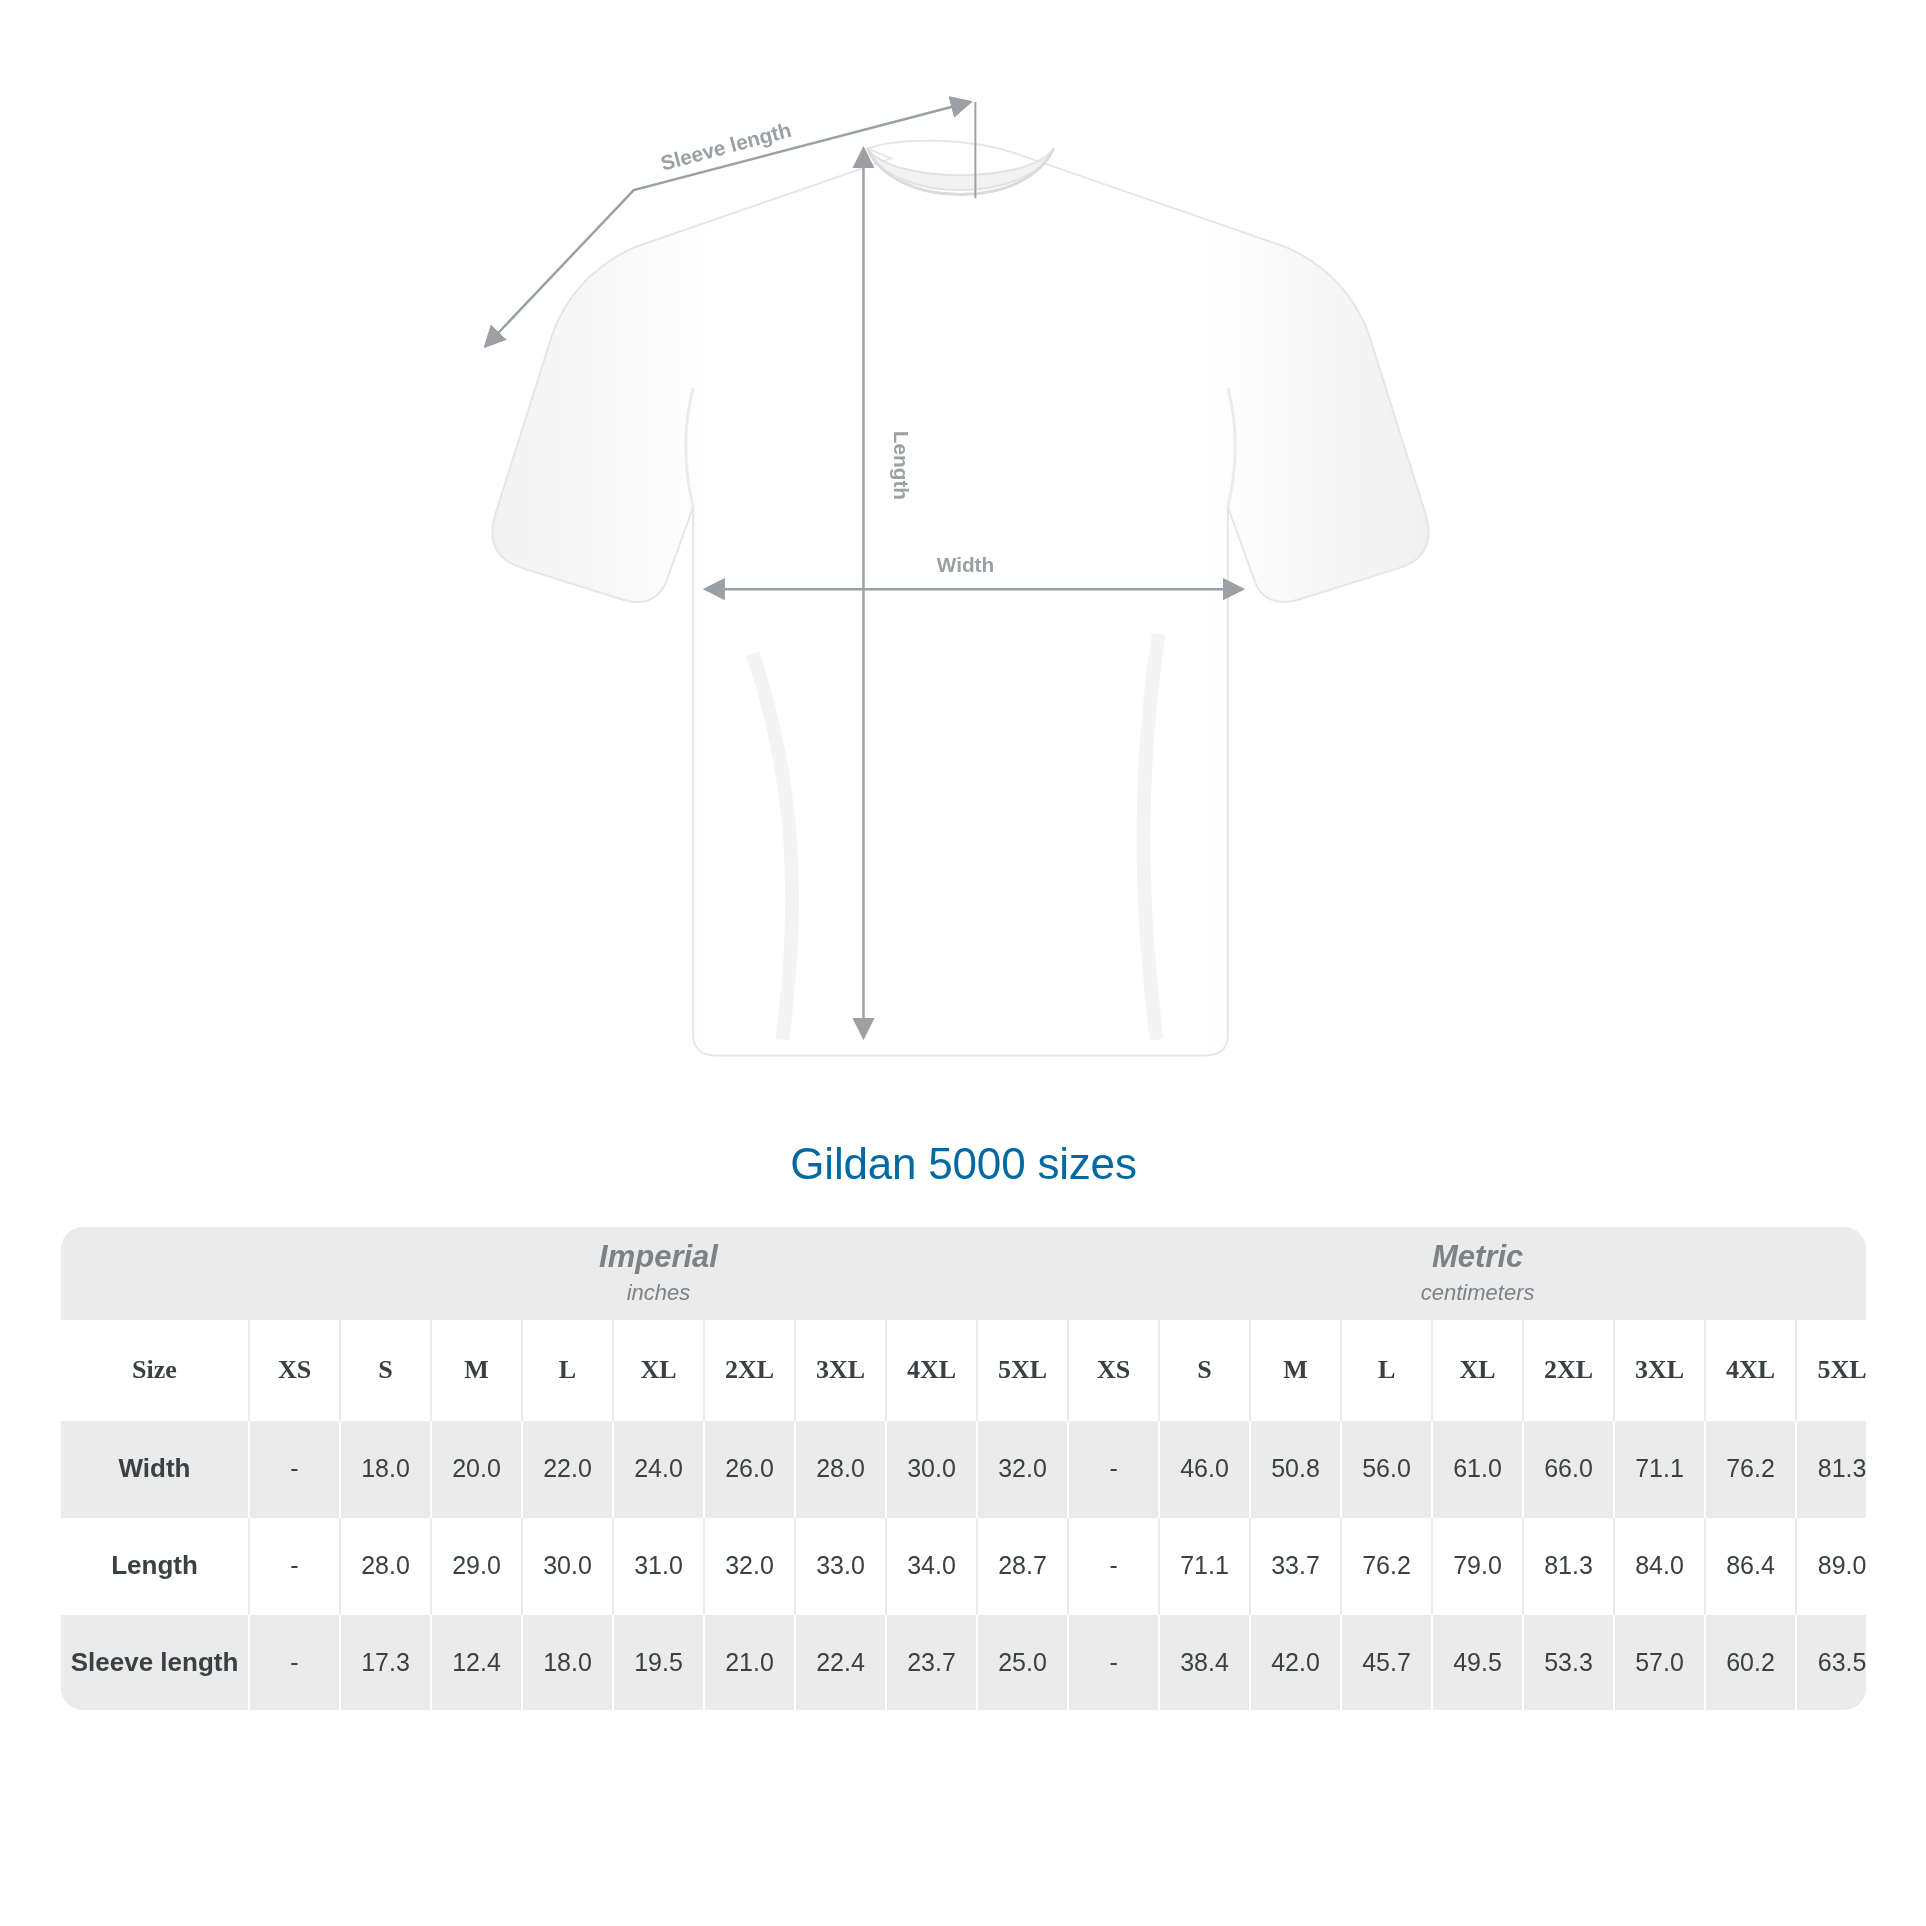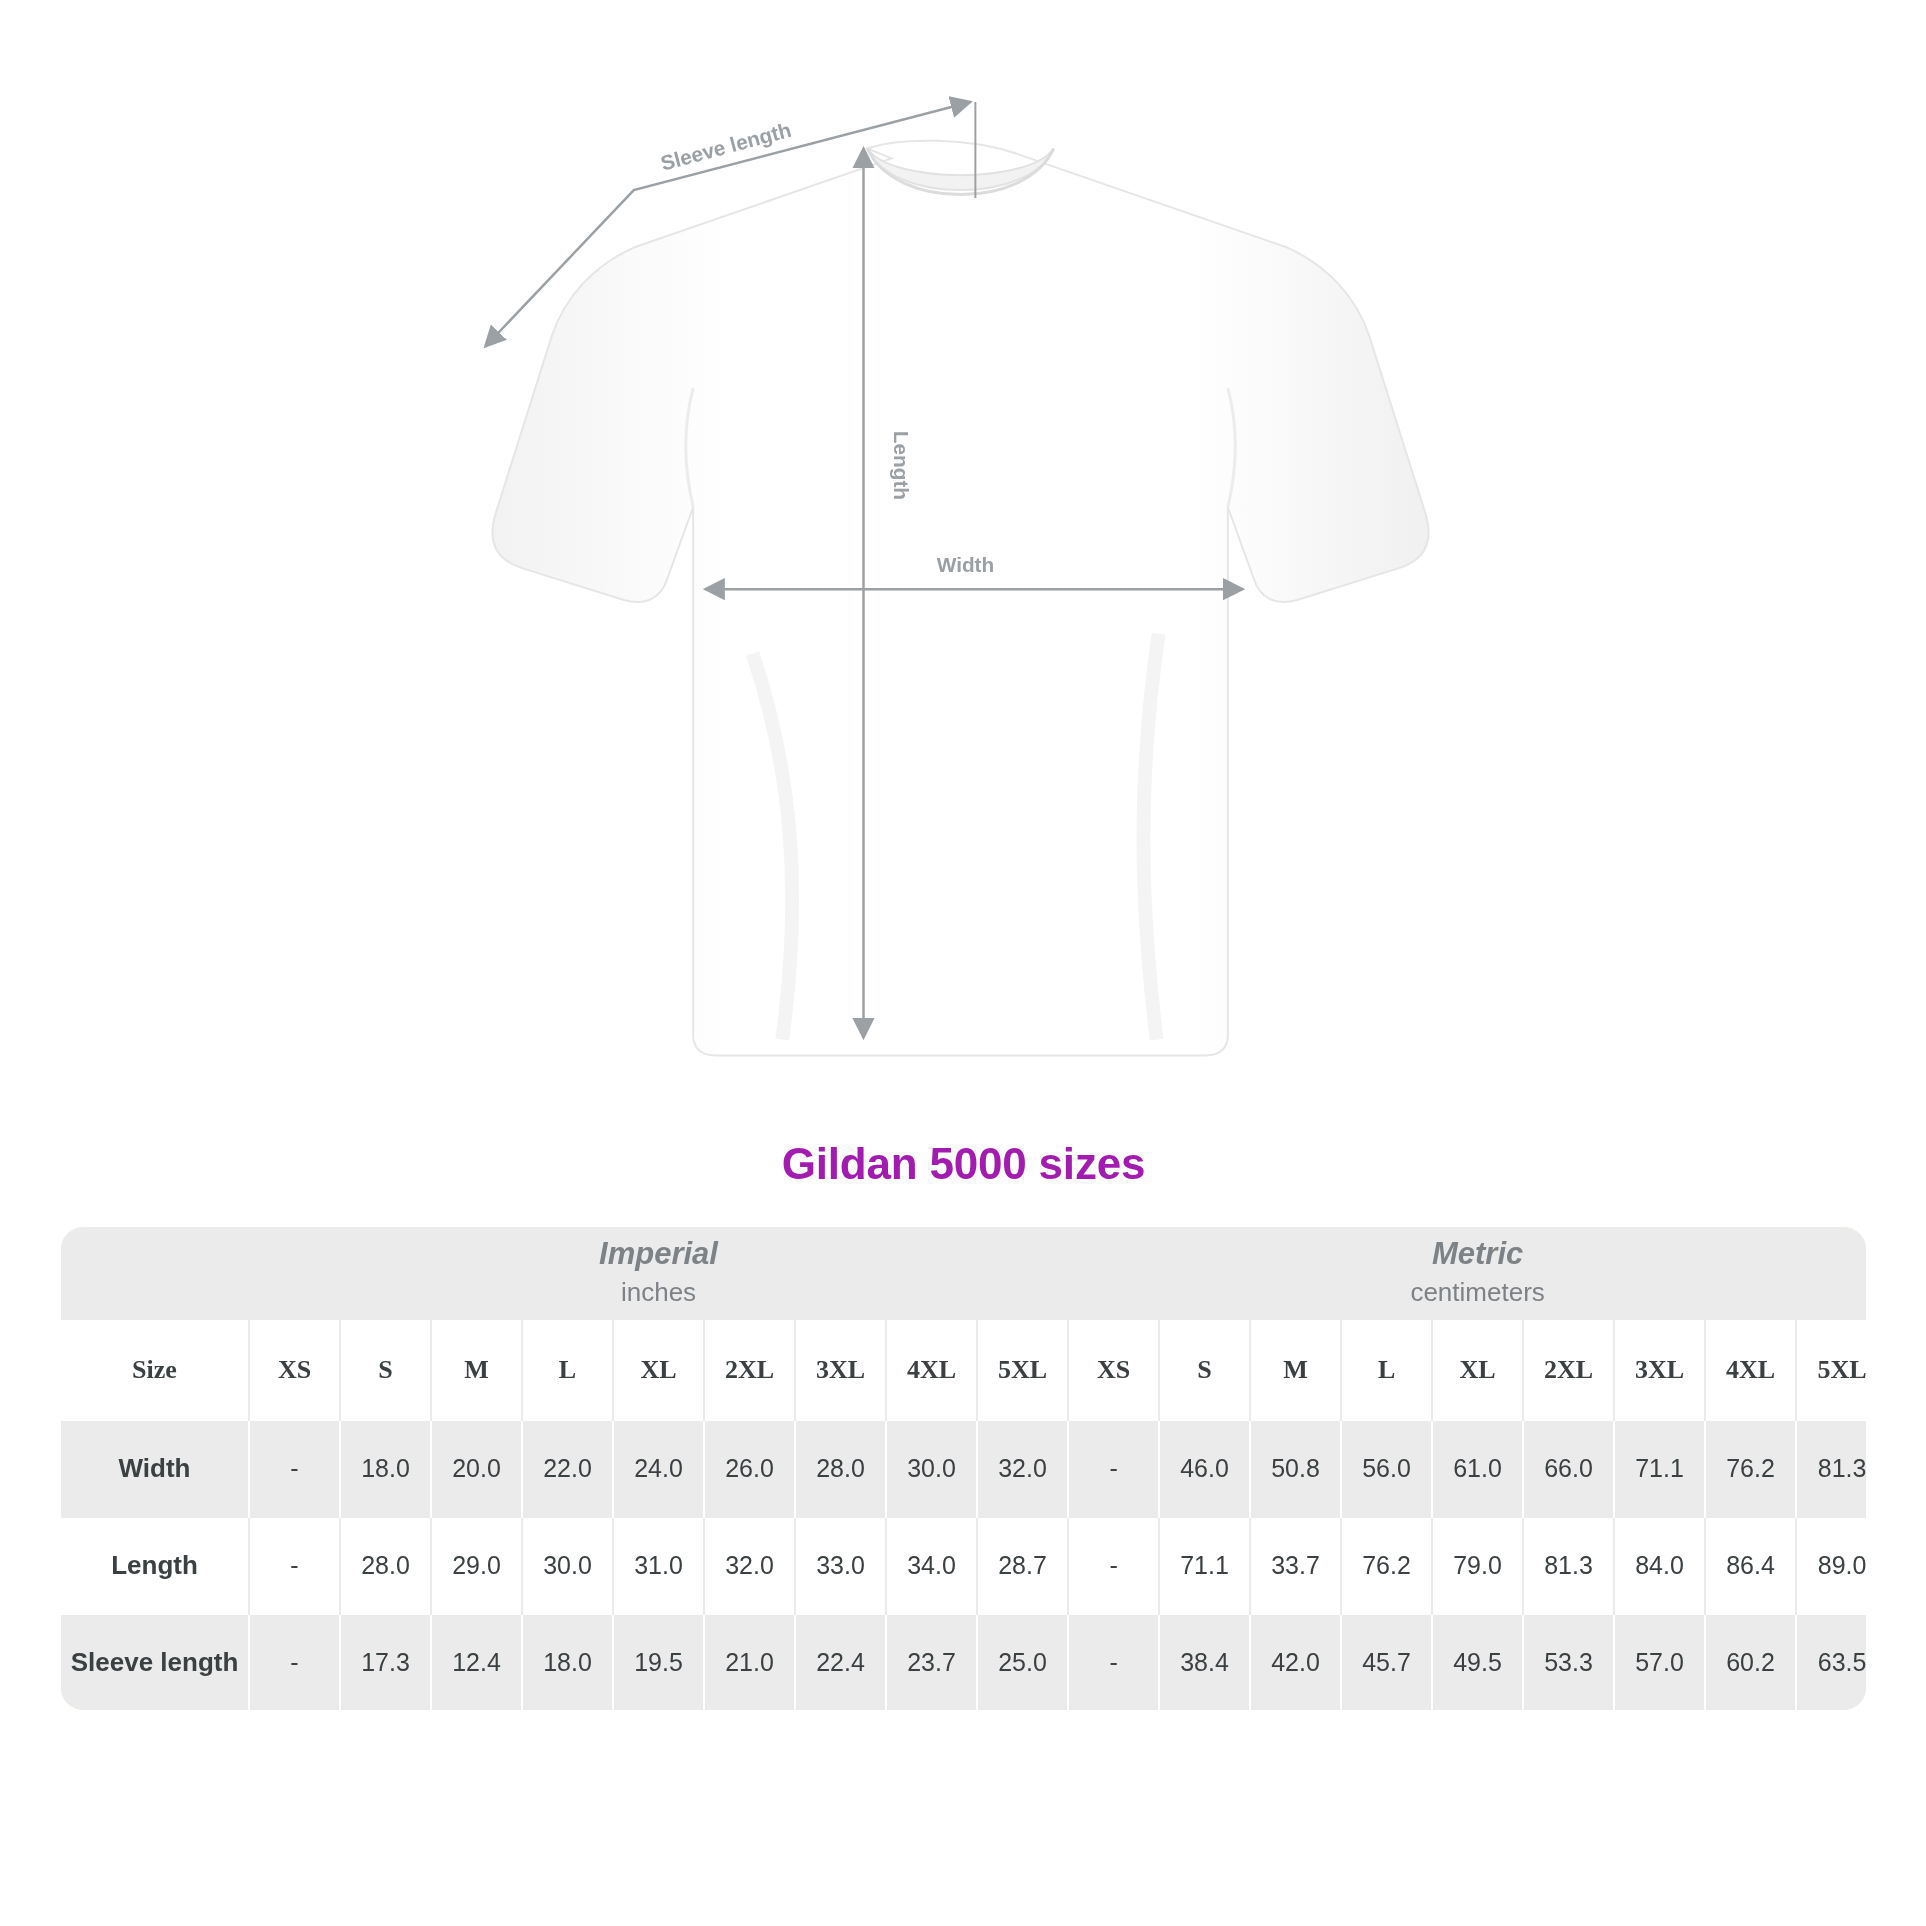--- a/index.html
+++ b/index.html
@@ -34,22 +34,22 @@
     height: 1109px;
   }
 
   
   .heading-block {
     text-align: center;
     margin-top: 30px;
   }
   .chart-title {
     font-size: 44px;
-    font-weight: bold;
-    color: #a21caf;
+    font-weight: normal;
+    color: #0369a1;
     letter-spacing: -0.2px;
     margin: 0;
   }
   .chart-note {
     font-size: 22px;
     font-style: italic;
     color: #5c6166;
     margin-top: 22px;
   }
 
@@ -80,21 +80,22 @@
     height: 131px;
   }
   .unit-name {
     font-size: 31px;
     font-style: italic;
     font-weight: bold;
     color: #7d8286;
     line-height: 1.25;
   }
   .unit-sub {
-    font-size: 26px;
+    font-size: 22px;
+    font-style: italic;
     color: #7d8286;
     line-height: 1.5;
   }
   .corner-cell {
     background: #ebebeb;
   }
 
   
   tr.size-row td {
     background: #ffffff;

